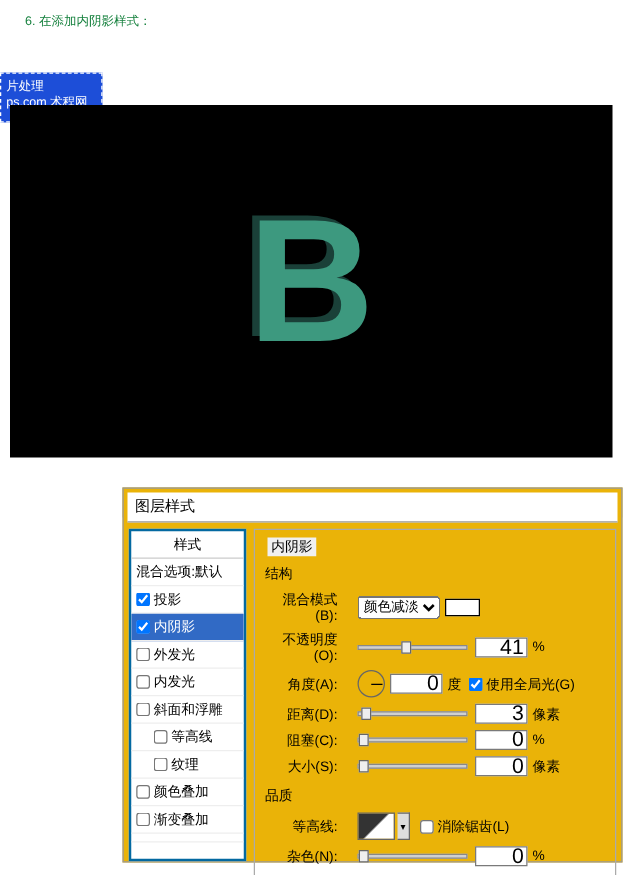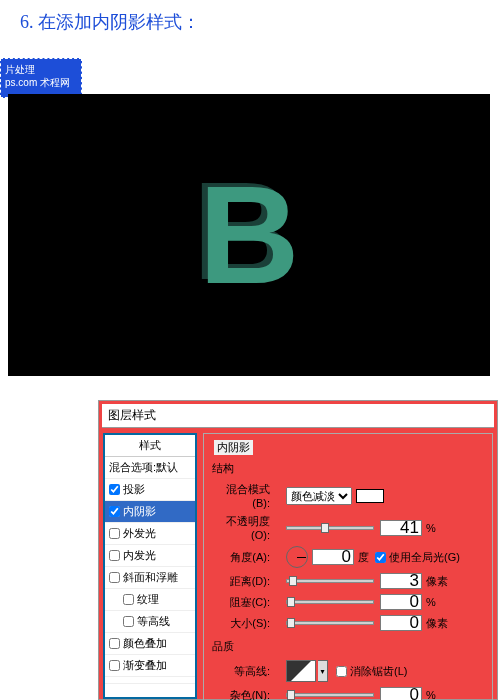--- a/index.html
+++ b/index.html
@@ -1,27 +1,27 @@
 <!DOCTYPE html>
 <html><head>
 <meta charset="utf-8">
 <style>
   * { box-sizing: border-box; margin: 0; padding: 0; }
   body { font-family: "Microsoft YaHei", SimSun, sans-serif; font-size: 12px; background: #fff; width: 500px; height: 700px; overflow: hidden; }
-  .step-title { padding: 10px 20px; font-size: 18px; color: #1d4ed8; font-family: Liberation Serif, serif; }
+  .step-title { padding: 10px 20px; font-size: 10px; color: #15803d; }
   .watermark { position: absolute; top: 58px; left: 0; width: 82px; height: 40px; background: #1d4ed8; border: 1px dashed #fff; color: #fff; font-size: 10px; padding: 4px; line-height: 1.3; }
   .preview-canvas { width: 482px; height: 282px; background: #000; margin: 50px 8px 0 8px; position: relative; }
   .letter-wrap { position: absolute; left: 50%; top: 50%; transform: translate(-50%, -50%); }
   .letter { font-size: 140px; font-weight: bold; font-family: Arial, sans-serif; position: relative; display: inline-block; }
   .letter .front { position: relative; color: #3d997f; text-shadow: inset 0 0 10px rgba(255,255,255,0.3); }
   .back-letter { position: absolute; left: -6px; top: -4px; color: #1a4038; }
   
   .panel-wrap { width: 500px; margin-top: 12px; position: relative; }
   .panel-bg-strip { position: absolute; top: 0; left: 98px; width: 400px; height: 24px; background: linear-gradient(90deg, #a8b8c0 0%, #5a6b75 40%, #c5d8d5 100%); }
-  .dialog { position: relative; margin-left: 98px; margin-top: 24px; background: #ef4444; border: 1px solid #999; width: 400px; height: 300px; }
+  .dialog { position: relative; margin-left: 98px; margin-top: 24px; background: #eab308; border: 1px solid #999; width: 400px; height: 300px; }
   .dialog-title { padding: 3px 6px; font-size: 12px; background: #fff; border-bottom: 1px solid #999; margin: 3px; }
   .dialog-body { display: flex; padding: 2px 4px; height: calc(100% - 28px); }
   
   .styles-col { width: 94px; background: #fff; border: 2px solid #0369a1; overflow: hidden; }
   .styles-header { padding: 3px 6px; border-bottom: 1px solid #ccc; font-size: 11px; text-align: center; }
   .style-item { padding: 3px 4px; font-size: 11px; display: flex; align-items: center; gap: 3px; border-bottom: 1px solid #eee; cursor: pointer; }
   .style-item.selected { background: #316ac5; color: #fff; }
   .style-item input { width: 11px; height: 11px; }
   .style-item .pad { width: 11px; display: inline-block; }
   
@@ -89,26 +89,26 @@
               <input type="checkbox" style="">
               <span>内发光</span>
             </div>
             <div class="style-item">
               <input type="checkbox" style="">
               <span>斜面和浮雕</span>
             </div>
             <div class="style-item">
               <span class="pad"></span>
               <input type="checkbox" style="">
+              <span>等高线</span>
+            </div>
+            <div class="style-item">
+              <span class="pad"></span>
+              <input type="checkbox" style="">
               <span>纹理</span>
-            </div>
-            <div class="style-item">
-              <span class="pad"></span>
-              <input type="checkbox" style="">
-              <span>等高线</span>
             </div>
             <div class="style-item">
               <input type="checkbox" style="">
               <span>颜色叠加</span>
             </div>
             <div class="style-item">
               <input type="checkbox" style="">
               <span>渐变叠加</span>
             </div>
             <div class="style-item"></div>

